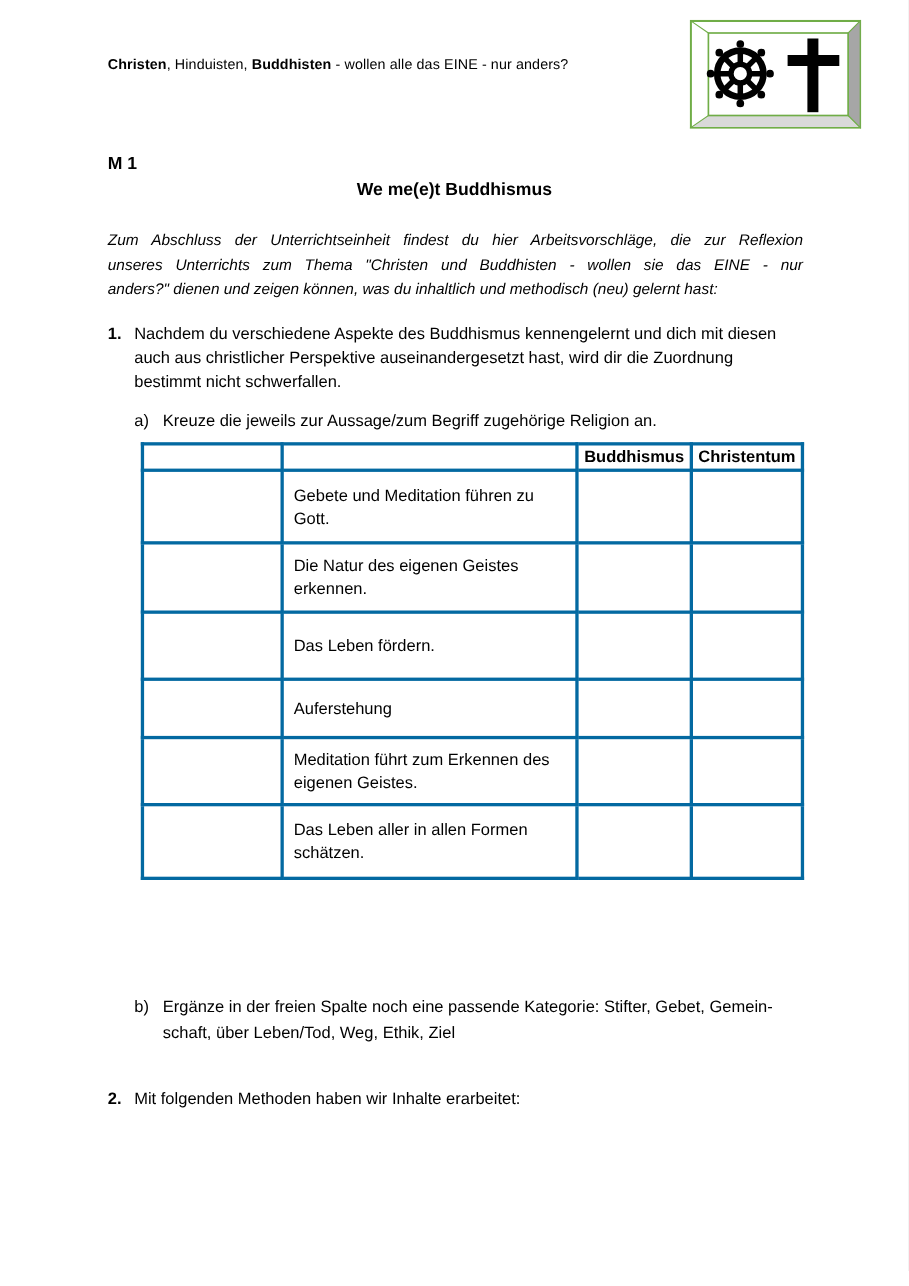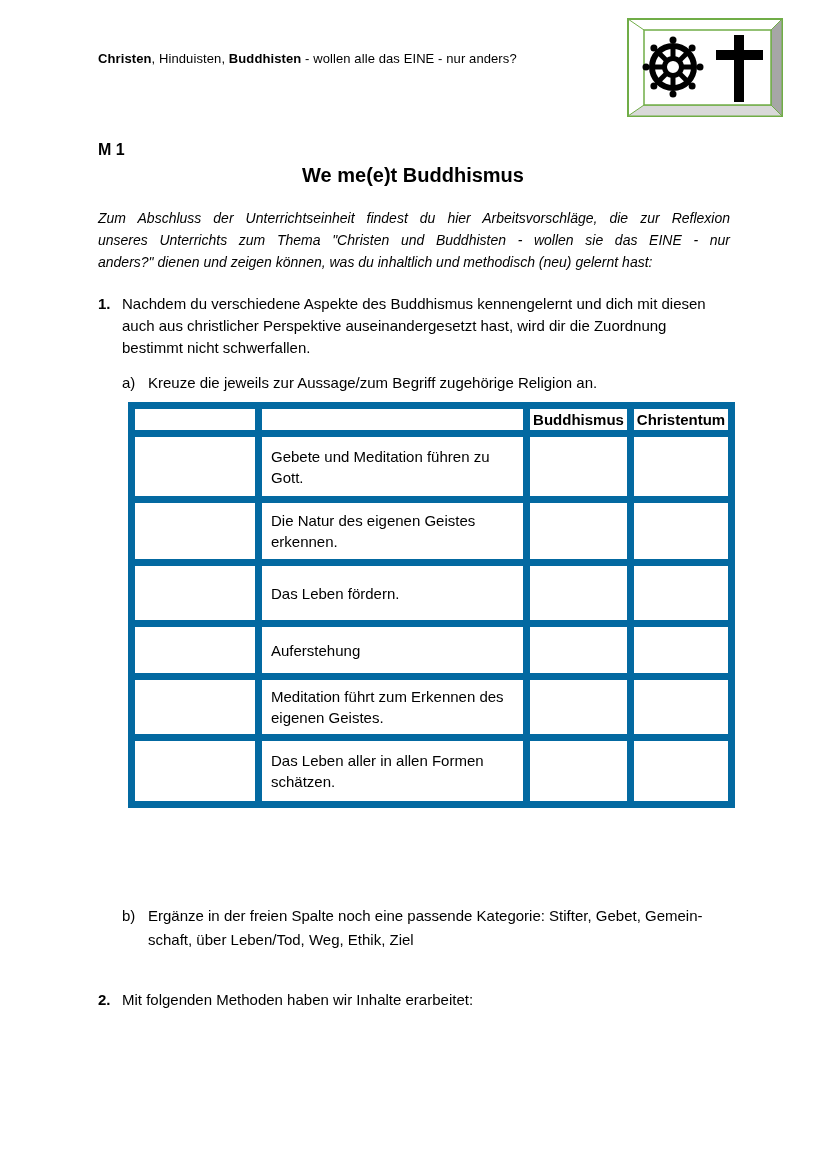--- a/index.html
+++ b/index.html
@@ -13,41 +13,41 @@
     overflow: hidden;
     margin: 0 auto;
   }
   .b { font-weight: bold; }
   .header-line {
     position: absolute; left: 98px; top: 51px;
     font-size: 13px; letter-spacing: 0.1px; white-space: nowrap;
   }
   .logo { position: absolute; left: 627px; top: 18px; width: 156px; height: 99px; }
   .mcode { position: absolute; left: 98px; top: 141px; font-size: 16px; font-weight: bold; }
-  .title { position: absolute; left: 0; right: 0; top: 164px; text-align: center; font-size: 20px; font-weight: bold; }
+  .title { position: absolute; left: 0; right: 0; top: 164px; text-align: center; font-size: 16px; font-weight: bold; }
   .intro {
     position: absolute; left: 98px; top: 207px; width: 632px;
     font-style: italic; font-size: 14px; line-height: 22px;
   }
   .intro .jline { text-align: justify; text-align-last: justify; }
   .intro .jlast { text-align: left; }
   .task { position: absolute; display: flex; font-size: 15px; line-height: 22px; }
   .task1 { left: 98px; top: 293px; width: 632px; }
   .task2 { left: 98px; top: 989px; width: 660px; }
   .task .num { width: 24px; flex: 0 0 24px; font-weight: bold; }
   .sub { position: absolute; display: flex; font-size: 15px; line-height: 22px; }
   .suba { left: 122px; top: 372px; width: 620px; }
   .subb { left: 122px; top: 904px; width: 640px; line-height: 24px; }
   .sub .lbl { width: 26px; flex: 0 0 26px; }
   table.matrix {
     position: absolute; left: 128px; top: 402px;
     border-collapse: collapse; table-layout: fixed;
   }
   table.matrix td {
-    border: 7px solid #0369a1;
+    border: 3px solid #0369a1;
     font-size: 15px; line-height: 21px;
     vertical-align: middle; padding: 0;
   }
   table.matrix td.stmt { padding: 0 9px; }
   table.matrix td.stmt .stmt-text { max-width: 238px; }
   table.matrix tr.head td { height: 20px; font-weight: bold; text-align: center; }
 </style>
 </head>
 <body>
 

